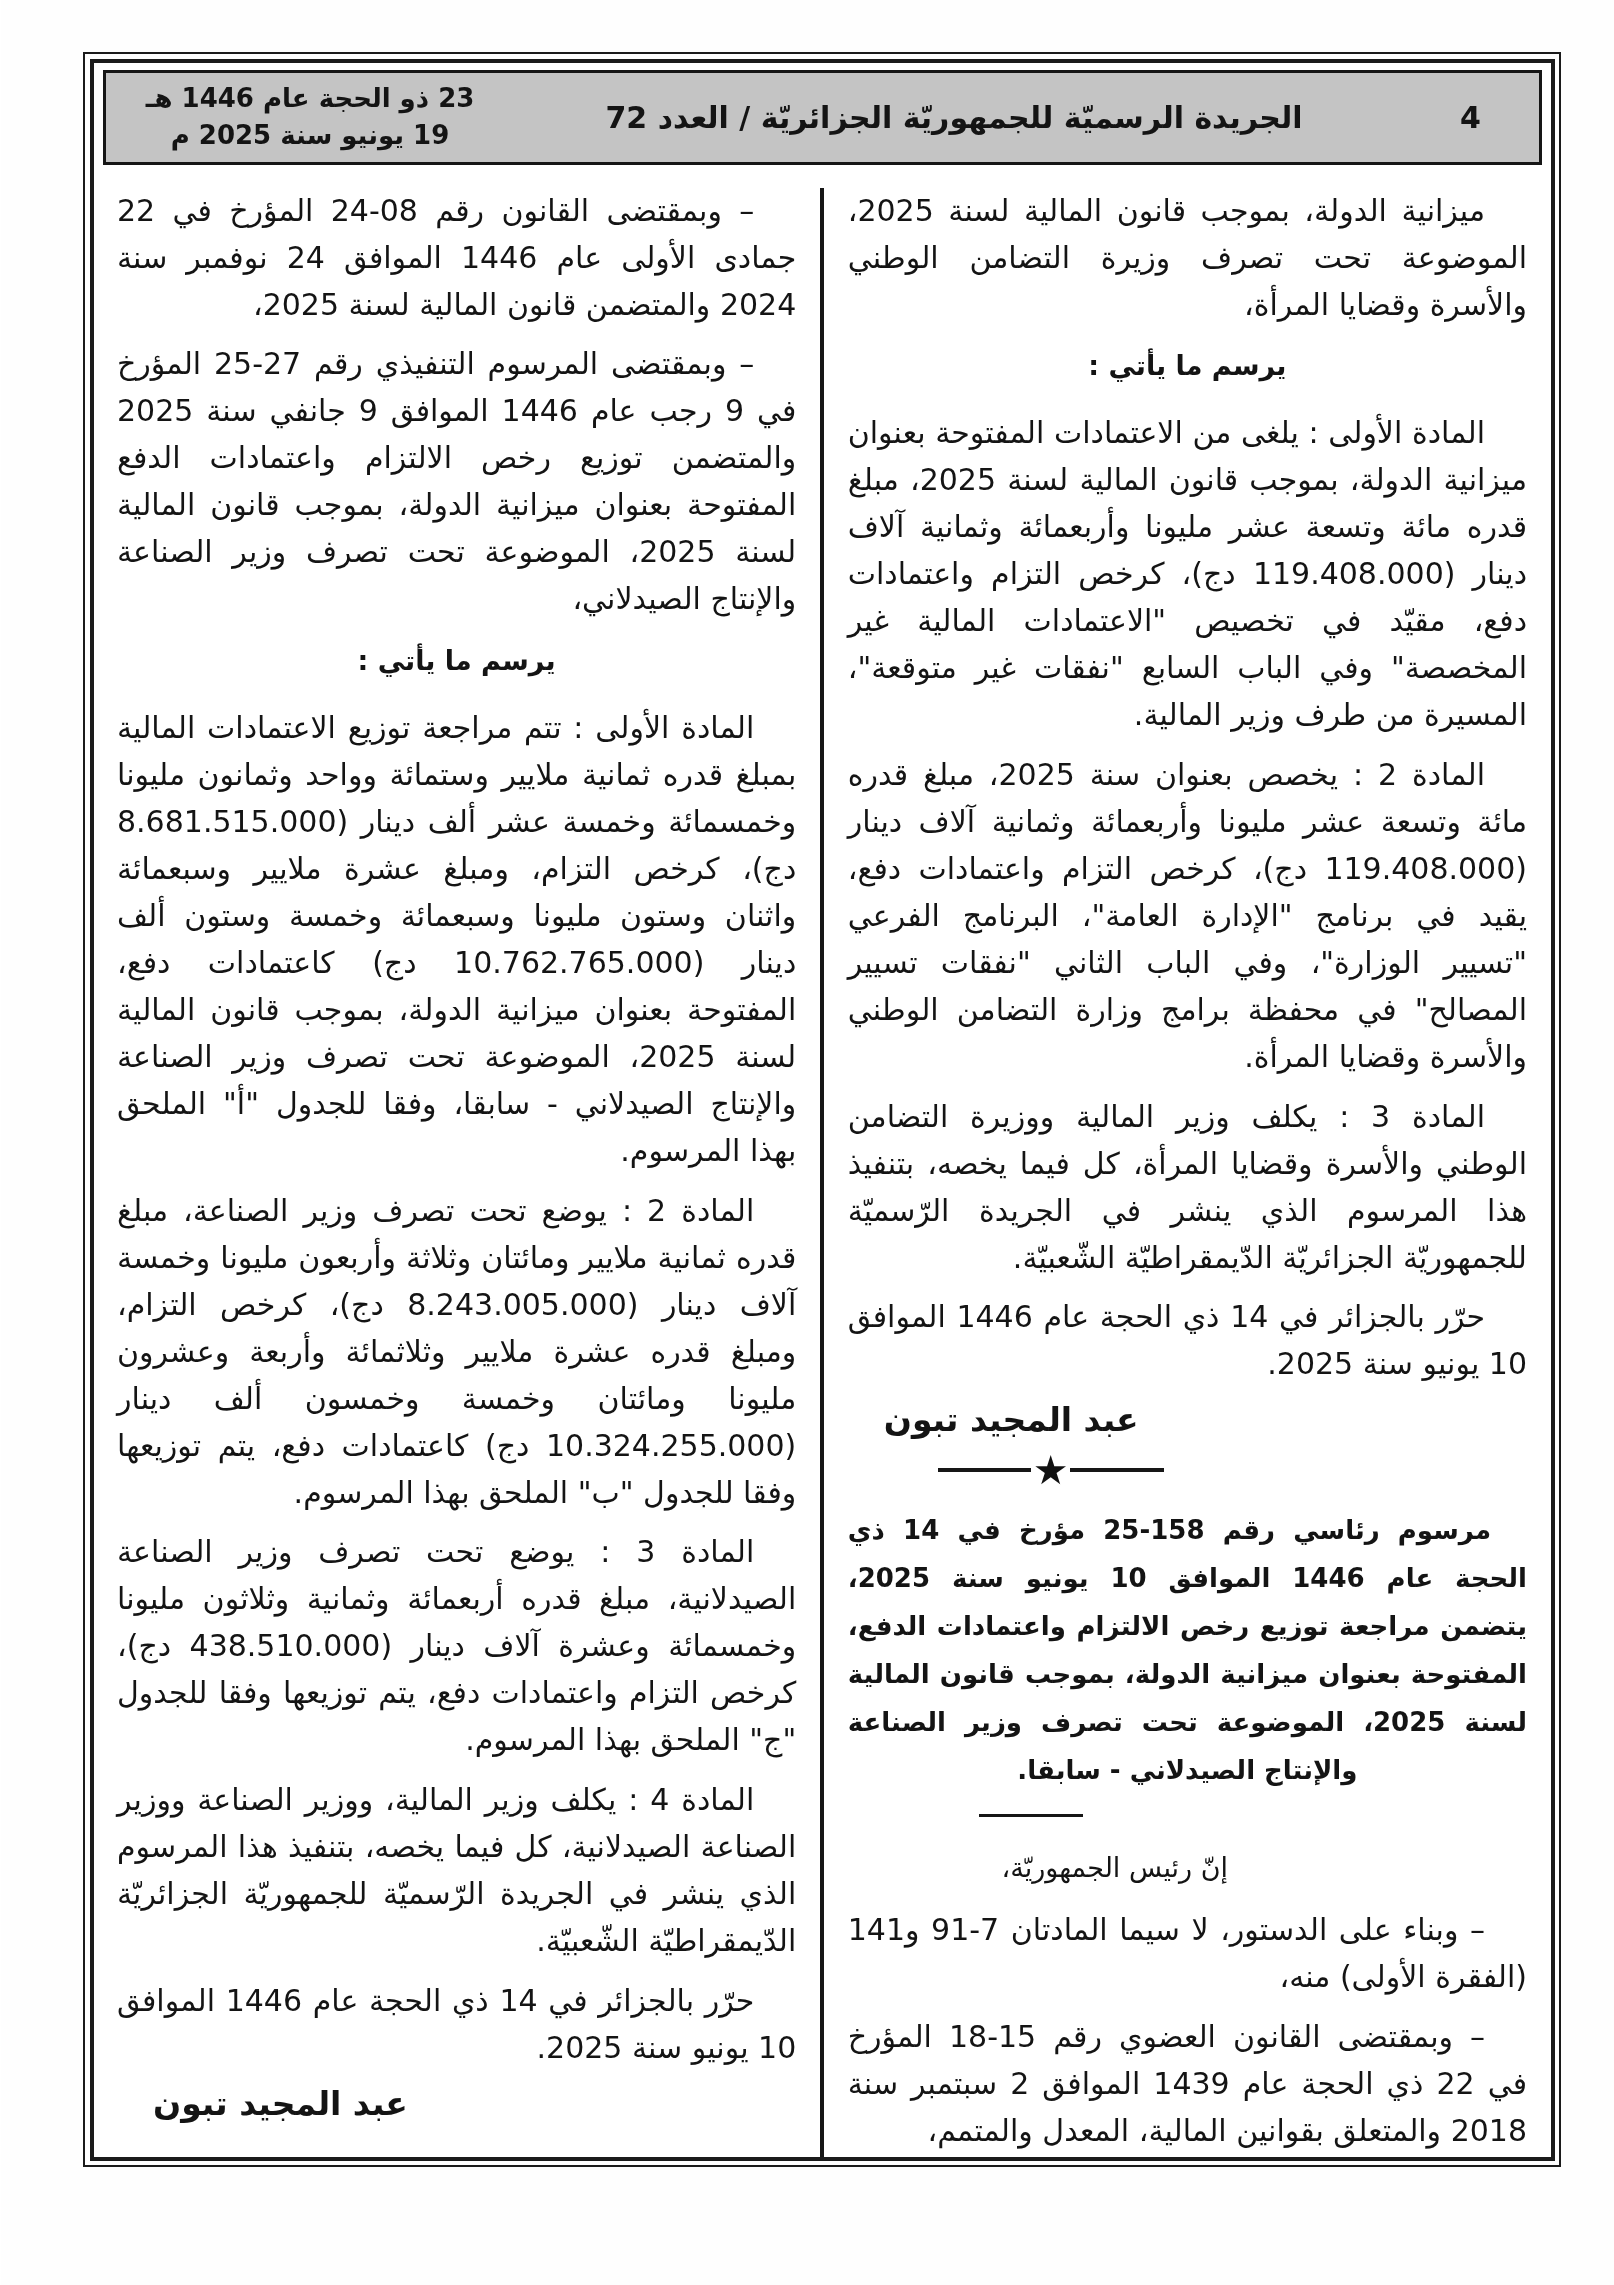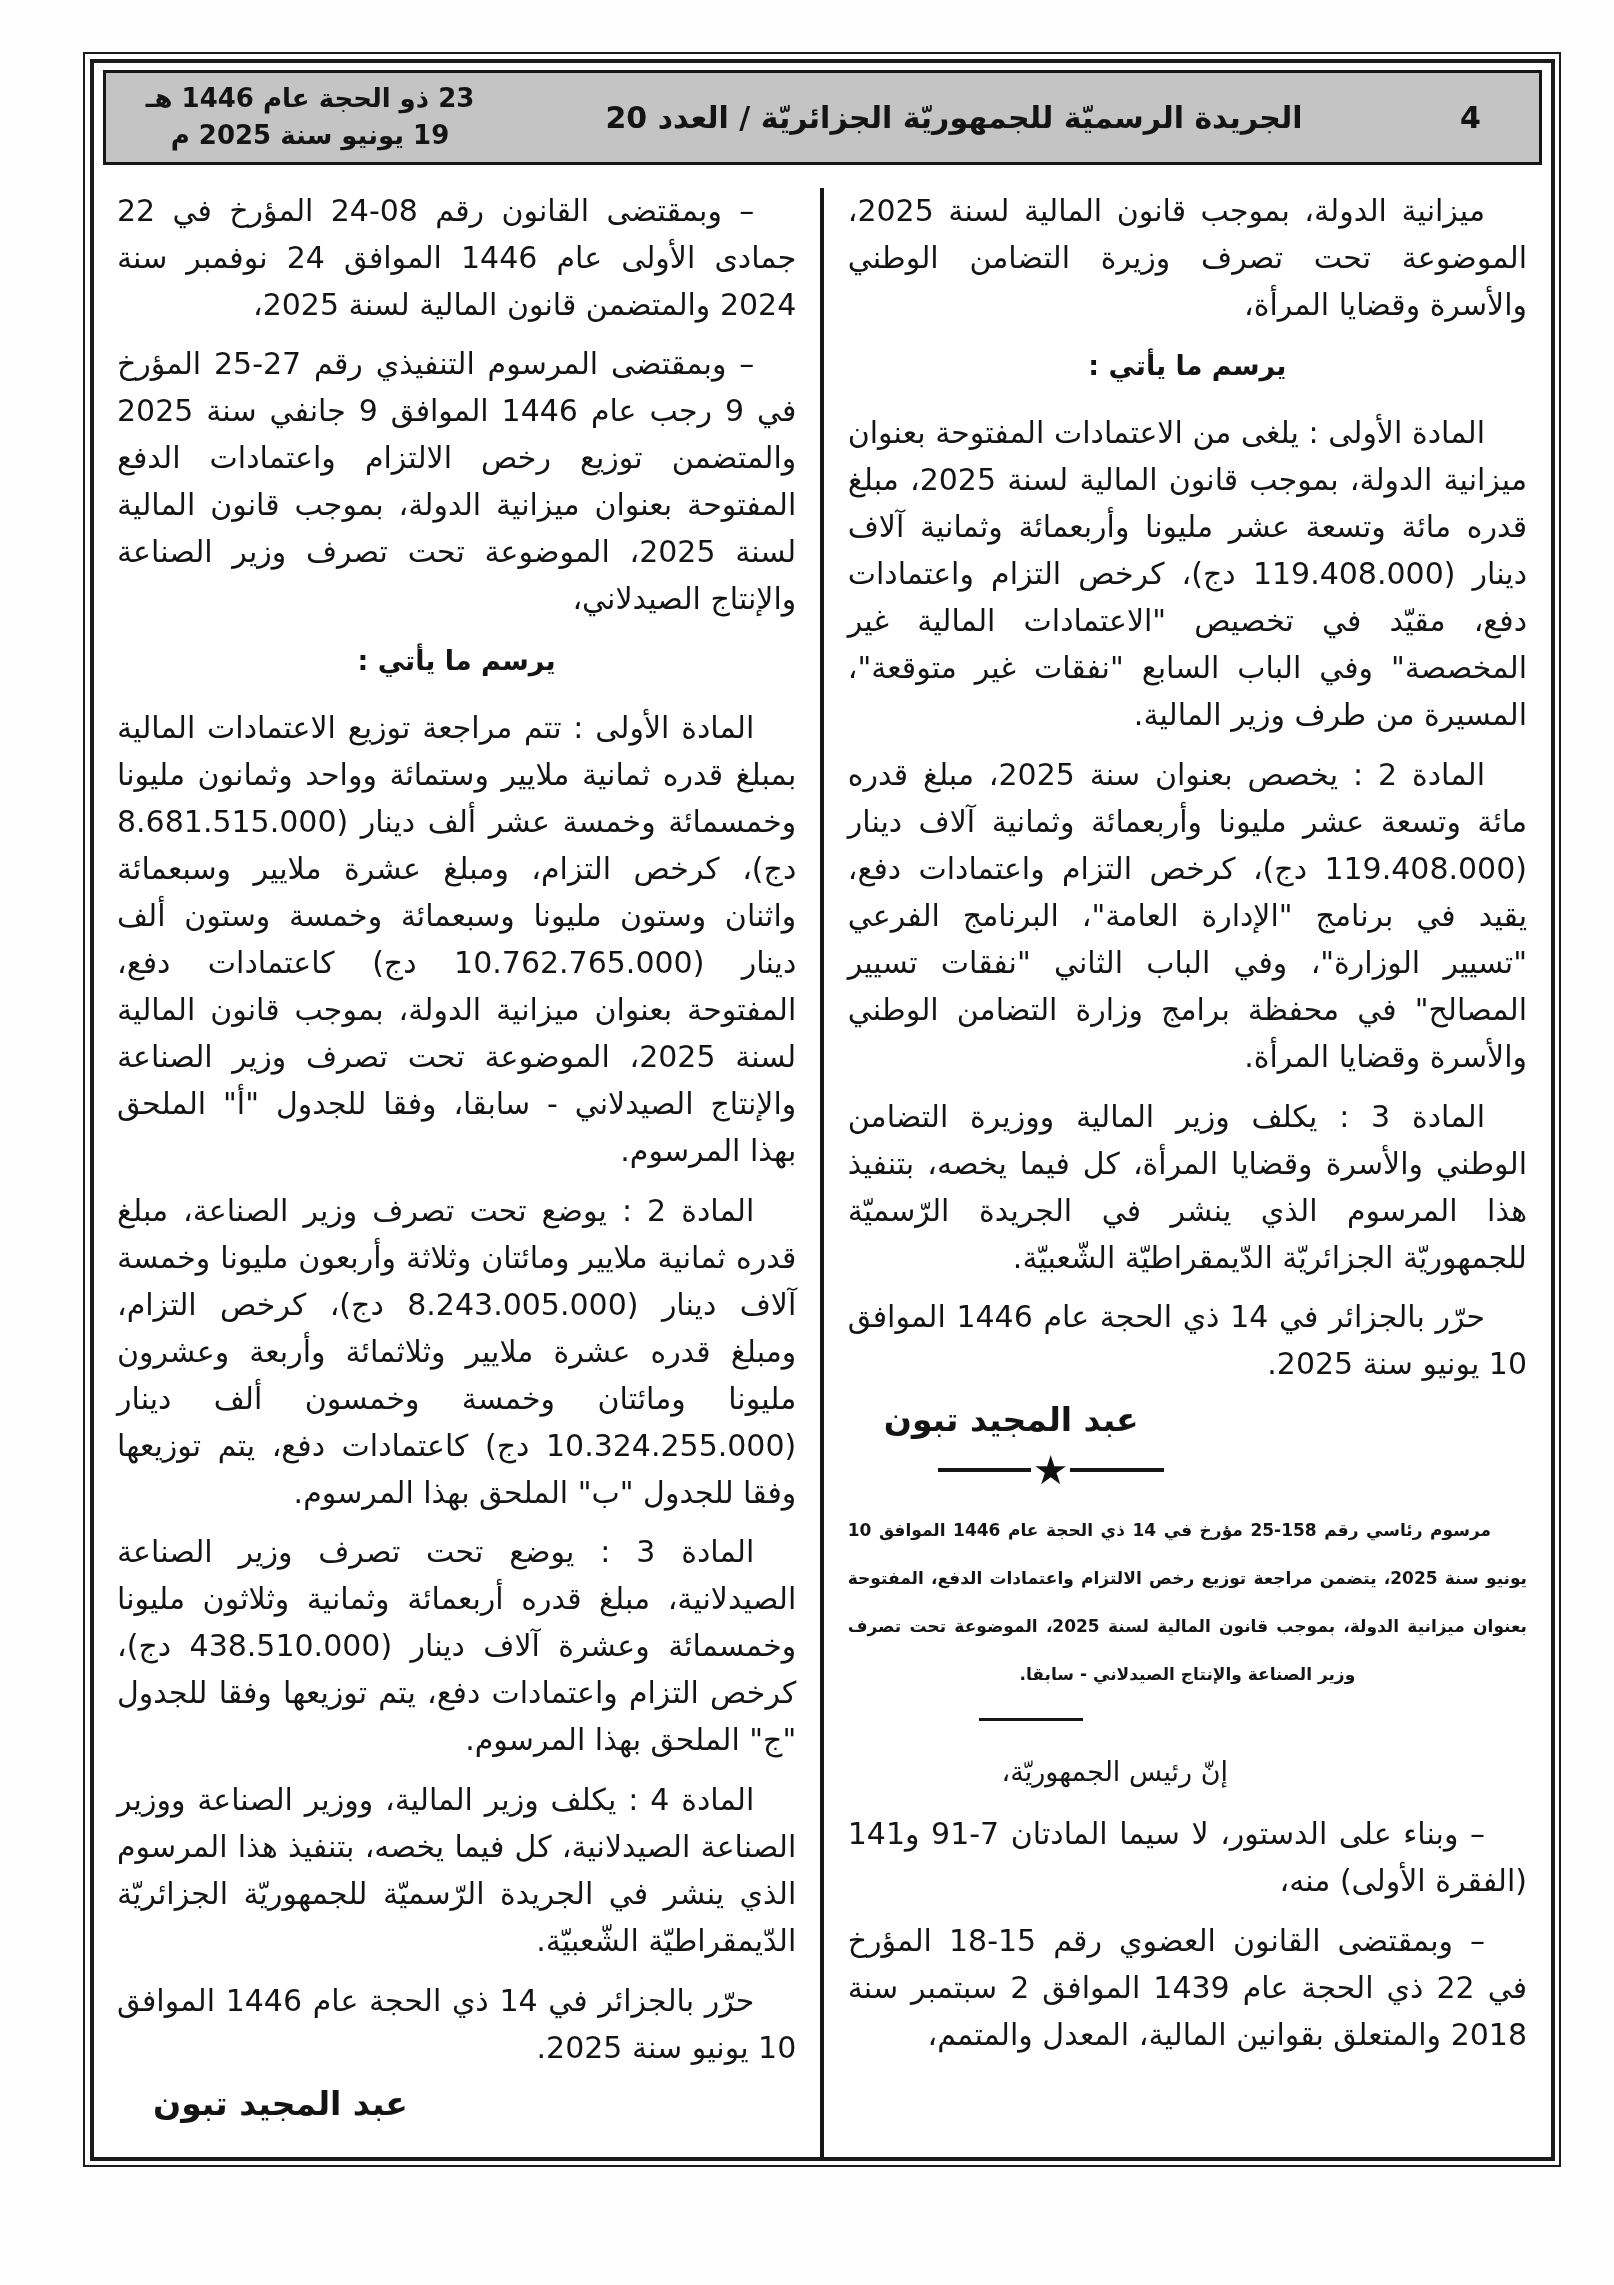--- a/index.html
+++ b/index.html
@@ -37,36 +37,36 @@
     font-size:33px; font-weight:bold; text-align:left;
     padding-left:0; margin:5.4px 0 12.7px; text-indent:0;
     direction:rtl;
   }
   .signature span { display:inline-block; }
   .sig-pad { padding-left:36px; }
   .star-sep { display:flex; align-items:center; width:226px; margin:12.7px auto 18px 90px; }
   .star-sep .sep-line { flex:1; height:3.6px; background:#161616; }
   .star-sep .sep-star { font-size:40px; line-height:0.9; margin:0 1.8px; color:#111; }
   .decree-title {
-    font-size:17px; font-weight:bold; line-height:48px;
+    font-size:26px; font-weight:bold; line-height:48px;
     text-align:justify; text-align-last:center; text-indent:36px; margin:0 0 7.2px;
   }
   .short-rule { width:104px; height:3.6px; background:#161616; margin:20px auto 27px 131px; }
   .intro-line { font-size:27px; line-height:47px; margin:0 0 14.5px; text-align:right; padding-right:299px; text-indent:0; }
 </style>
 </head>
 <body>
 
 <div class="page">
   <div class="sheet">
     <div class="sheet-inner">
 
       <div class="masthead">
         <div class="mh-page-num">4</div>
-        <div class="mh-title">الجريدة الرسميّة للجمهوريّة الجزائريّة / العدد 20</div>
+        <div class="mh-title">الجريدة الرسميّة للجمهوريّة الجزائريّة / العدد 72</div>
         <div class="mh-dates">
           <div>23 ذو الحجة عام 1446 هـ</div>
           <div>19 يونيو سنة 2025 م</div>
         </div>
       </div>
 
       <div class="cols">
 
         <div class="col">
           <p class="p">ميزانية الدولة، بموجب قانون المالية لسنة 2025، الموضوعة تحت تصرف وزيرة التضامن الوطني والأسرة وقضايا المرأة،</p>

